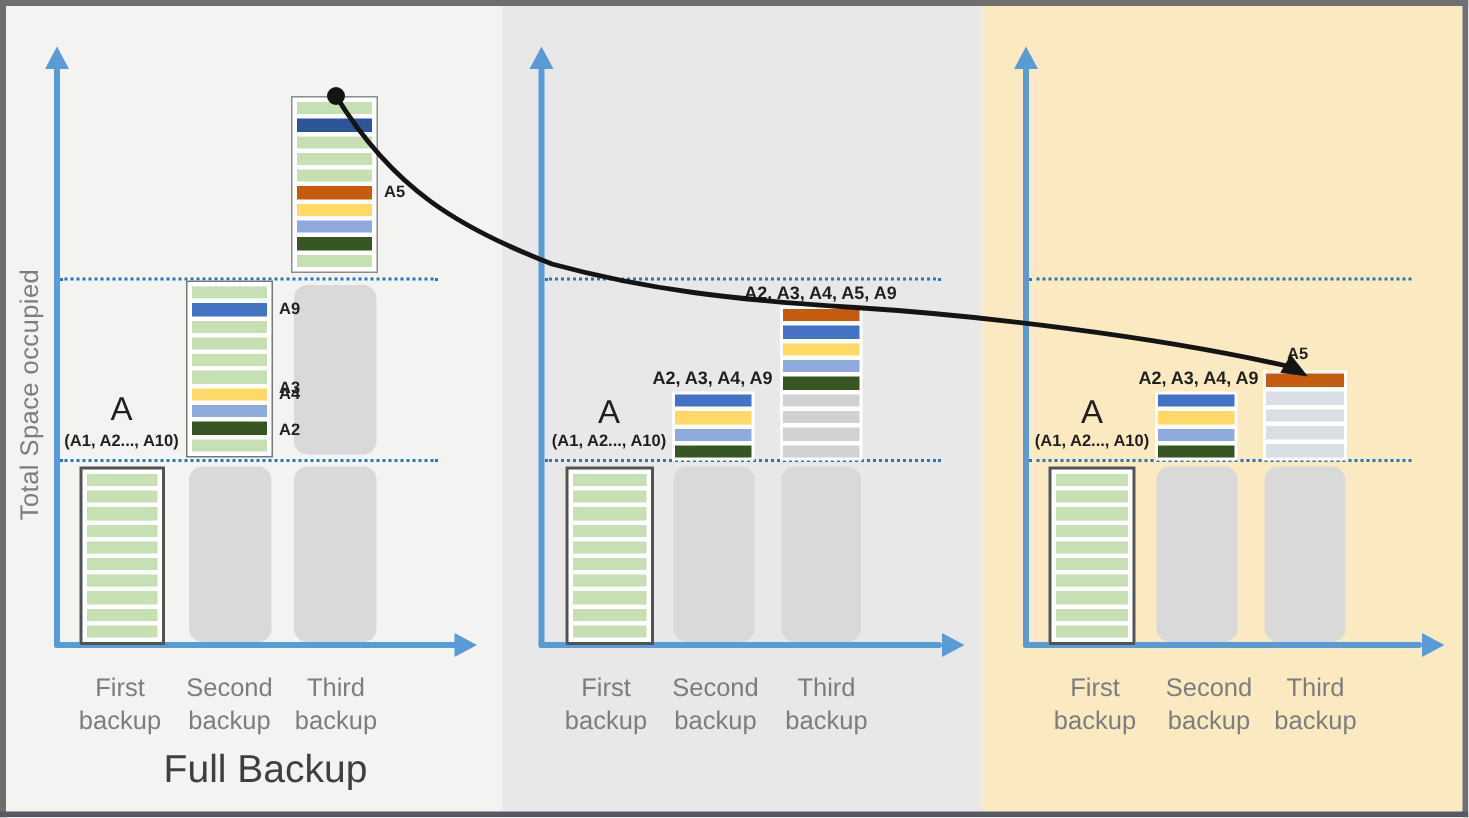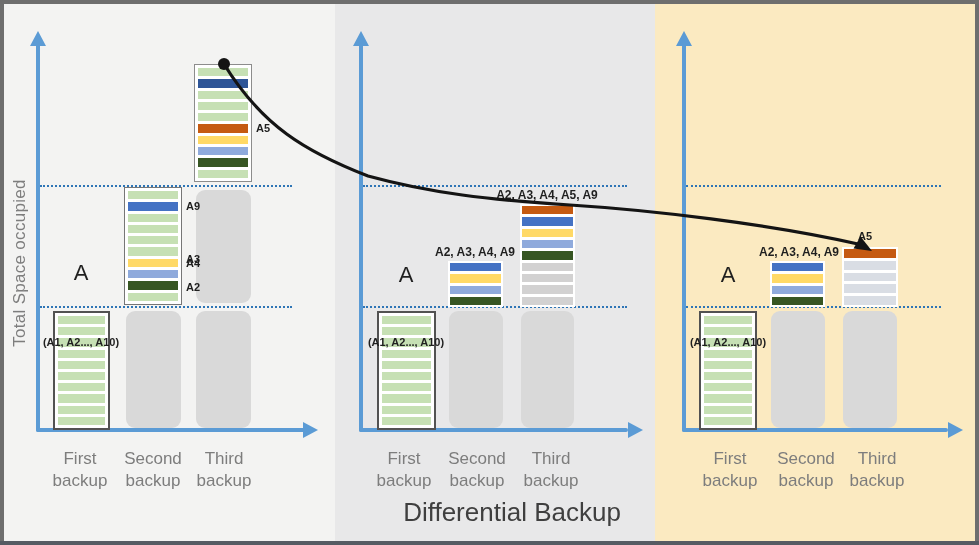--- a/index.html
+++ b/index.html
@@ -28,21 +28,21 @@
     transform:translate(-50%,-50%) rotate(-90deg); white-space:nowrap;
     font-size:17px; color:#7d7d7d; letter-spacing:.3px; }
   .tick { position:absolute; width:110px; transform:translateX(-50%);
     text-align:center; font-size:17px; line-height:1.32; color:#7d7d7d;
     white-space:pre-line; }
   .title { position:absolute; transform:translateX(-50%); font-size:26px;
     color:#3f3f3f; white-space:nowrap; }
   .alabel { position:absolute; transform:translateX(-50%); font-size:22px;
     color:#1f1f1f; }
   .asub { position:absolute; transform:translateX(-50%); font-size:11px;
-    font-weight:600; color:#1f1f1f; white-space:nowrap;margin-top:48px; }
+    font-weight:600; color:#1f1f1f; white-space:nowrap; }
   .callout { position:absolute; font-size:11px; font-weight:600; color:#1f1f1f; }
   .stacklabel { position:absolute; transform:translateX(-50%); font-size:12px;
     font-weight:700; color:#1f1f1f; white-space:nowrap; }
   svg.overlay { position:absolute; left:0; top:0; pointer-events:none; }
 </style>
 </head>
 <body>
 
 <div class="stage">
 
@@ -108,20 +108,21 @@
   <div class="callout" style="left:186px; top:253px;text-align:right;">A3</div>
   <div class="callout" style="left:186px; top:281px;">A2</div>
   <div class="callout" style="left:256px; top:122px;">A5</div>
 
   <div class="tick" style="left:80px; top:448px;">First
 backup</div>
   <div class="tick" style="left:153px; top:448px;">Second
 backup</div>
   <div class="tick" style="left:224px; top:448px;">Third
 backup</div>
+  <div class="title" style="left:177px; top:497px;">Full Backup</div>
 
   <div class="vaxis" style="left:359px; top:44px; height:388px;"></div>
   <div class="arrow-up" style="left:353px; top:31px;"></div>
   <div class="haxis" style="left:359px; top:428px; width:269px;"></div>
   <div class="arrow-right" style="left:628px; top:422px;"></div>
   <div class="dotted" style="left:363px; top:185px; width:264px;"></div>
   <div class="dotted" style="left:363px; top:306px; width:264px;"></div>
 
   <div class="ghost" style="left:449px; top:311px; width:54px; height:117px;"></div>
   <div class="ghost" style="left:521px; top:311px; width:53px; height:117px;"></div>
@@ -160,21 +161,20 @@
   <div class="asub" style="left:406px; top:288px;">(A1, A2..., A10)</div>
   <div class="stacklabel" style="left:475px; top:245px;">A2, A3, A4, A9</div>
   <div class="stacklabel" style="left:547px; top:188px;">A2, A3, A4, A5, A9</div>
 
   <div class="tick" style="left:404px; top:448px;">First
 backup</div>
   <div class="tick" style="left:477px; top:448px;">Second
 backup</div>
   <div class="tick" style="left:551px; top:448px;">Third
 backup</div>
-  <div class="title" style="left:512px; top:497px;">Differential Backup</div>
 
   <div class="vaxis" style="left:682px; top:44px; height:388px;"></div>
   <div class="arrow-up" style="left:676px; top:31px;"></div>
   <div class="haxis" style="left:682px; top:428px; width:266px;"></div>
   <div class="arrow-right" style="left:948px; top:422px;"></div>
   <div class="dotted" style="left:686px; top:185px; width:255px;"></div>
   <div class="dotted" style="left:686px; top:306px; width:255px;"></div>
 
   <div class="ghost" style="left:771px; top:311px; width:54px; height:117px;"></div>
   <div class="ghost" style="left:843px; top:311px; width:54px; height:117px;"></div>

